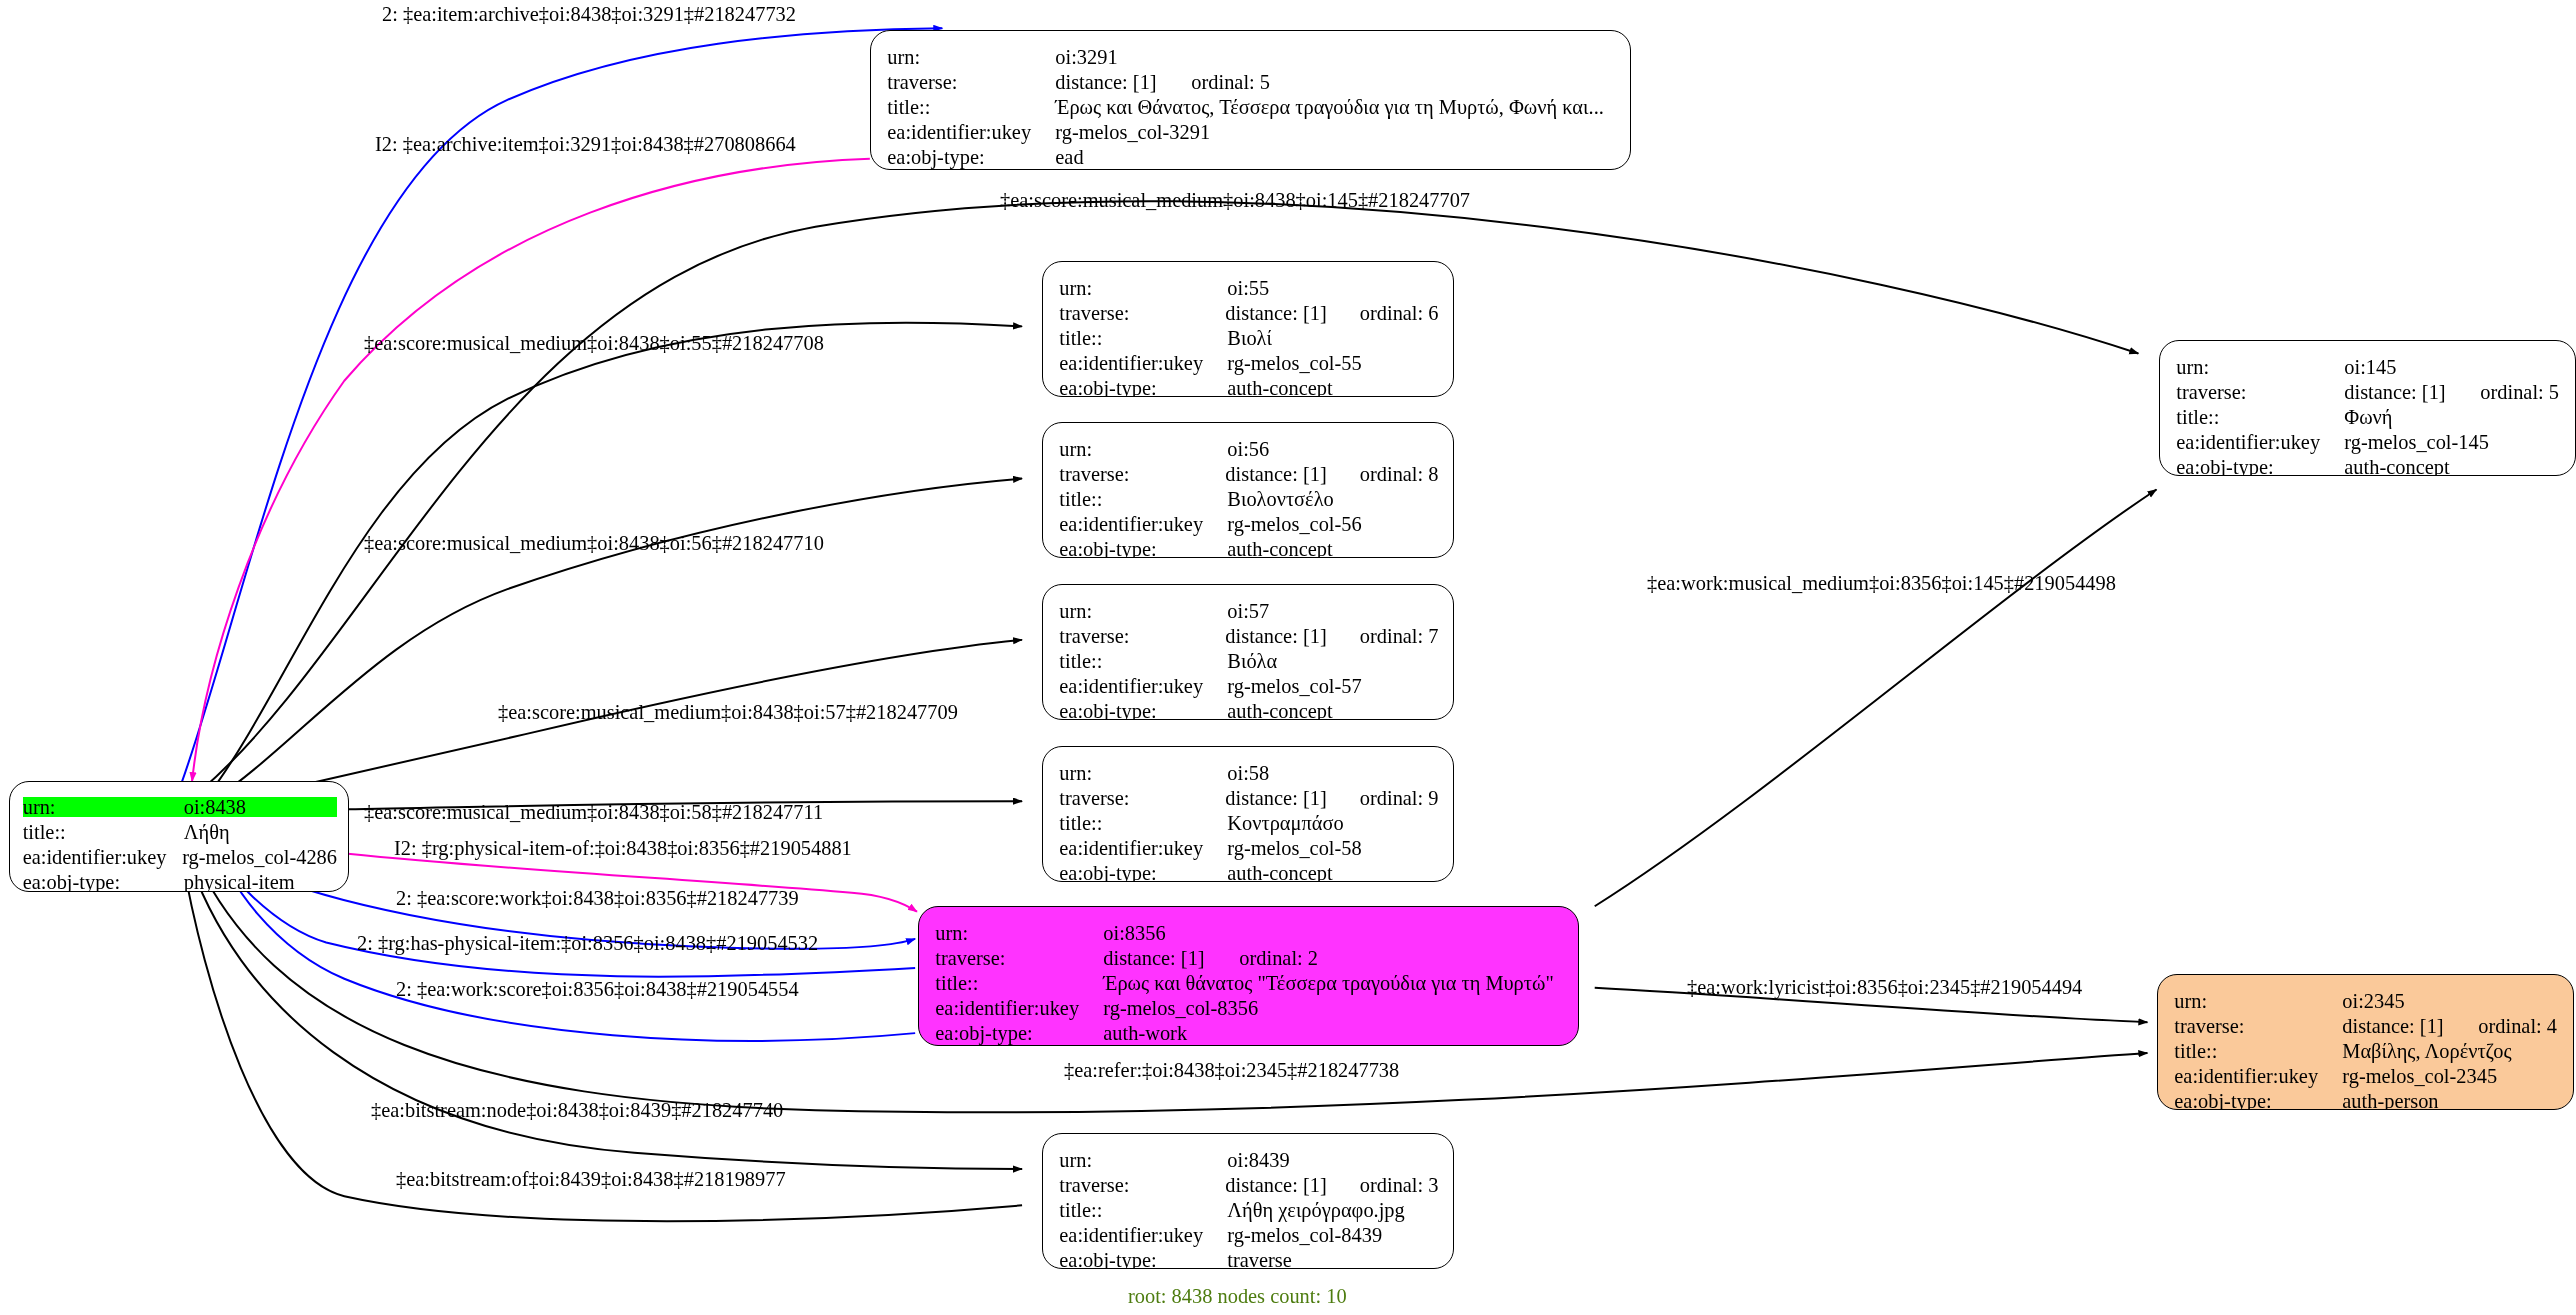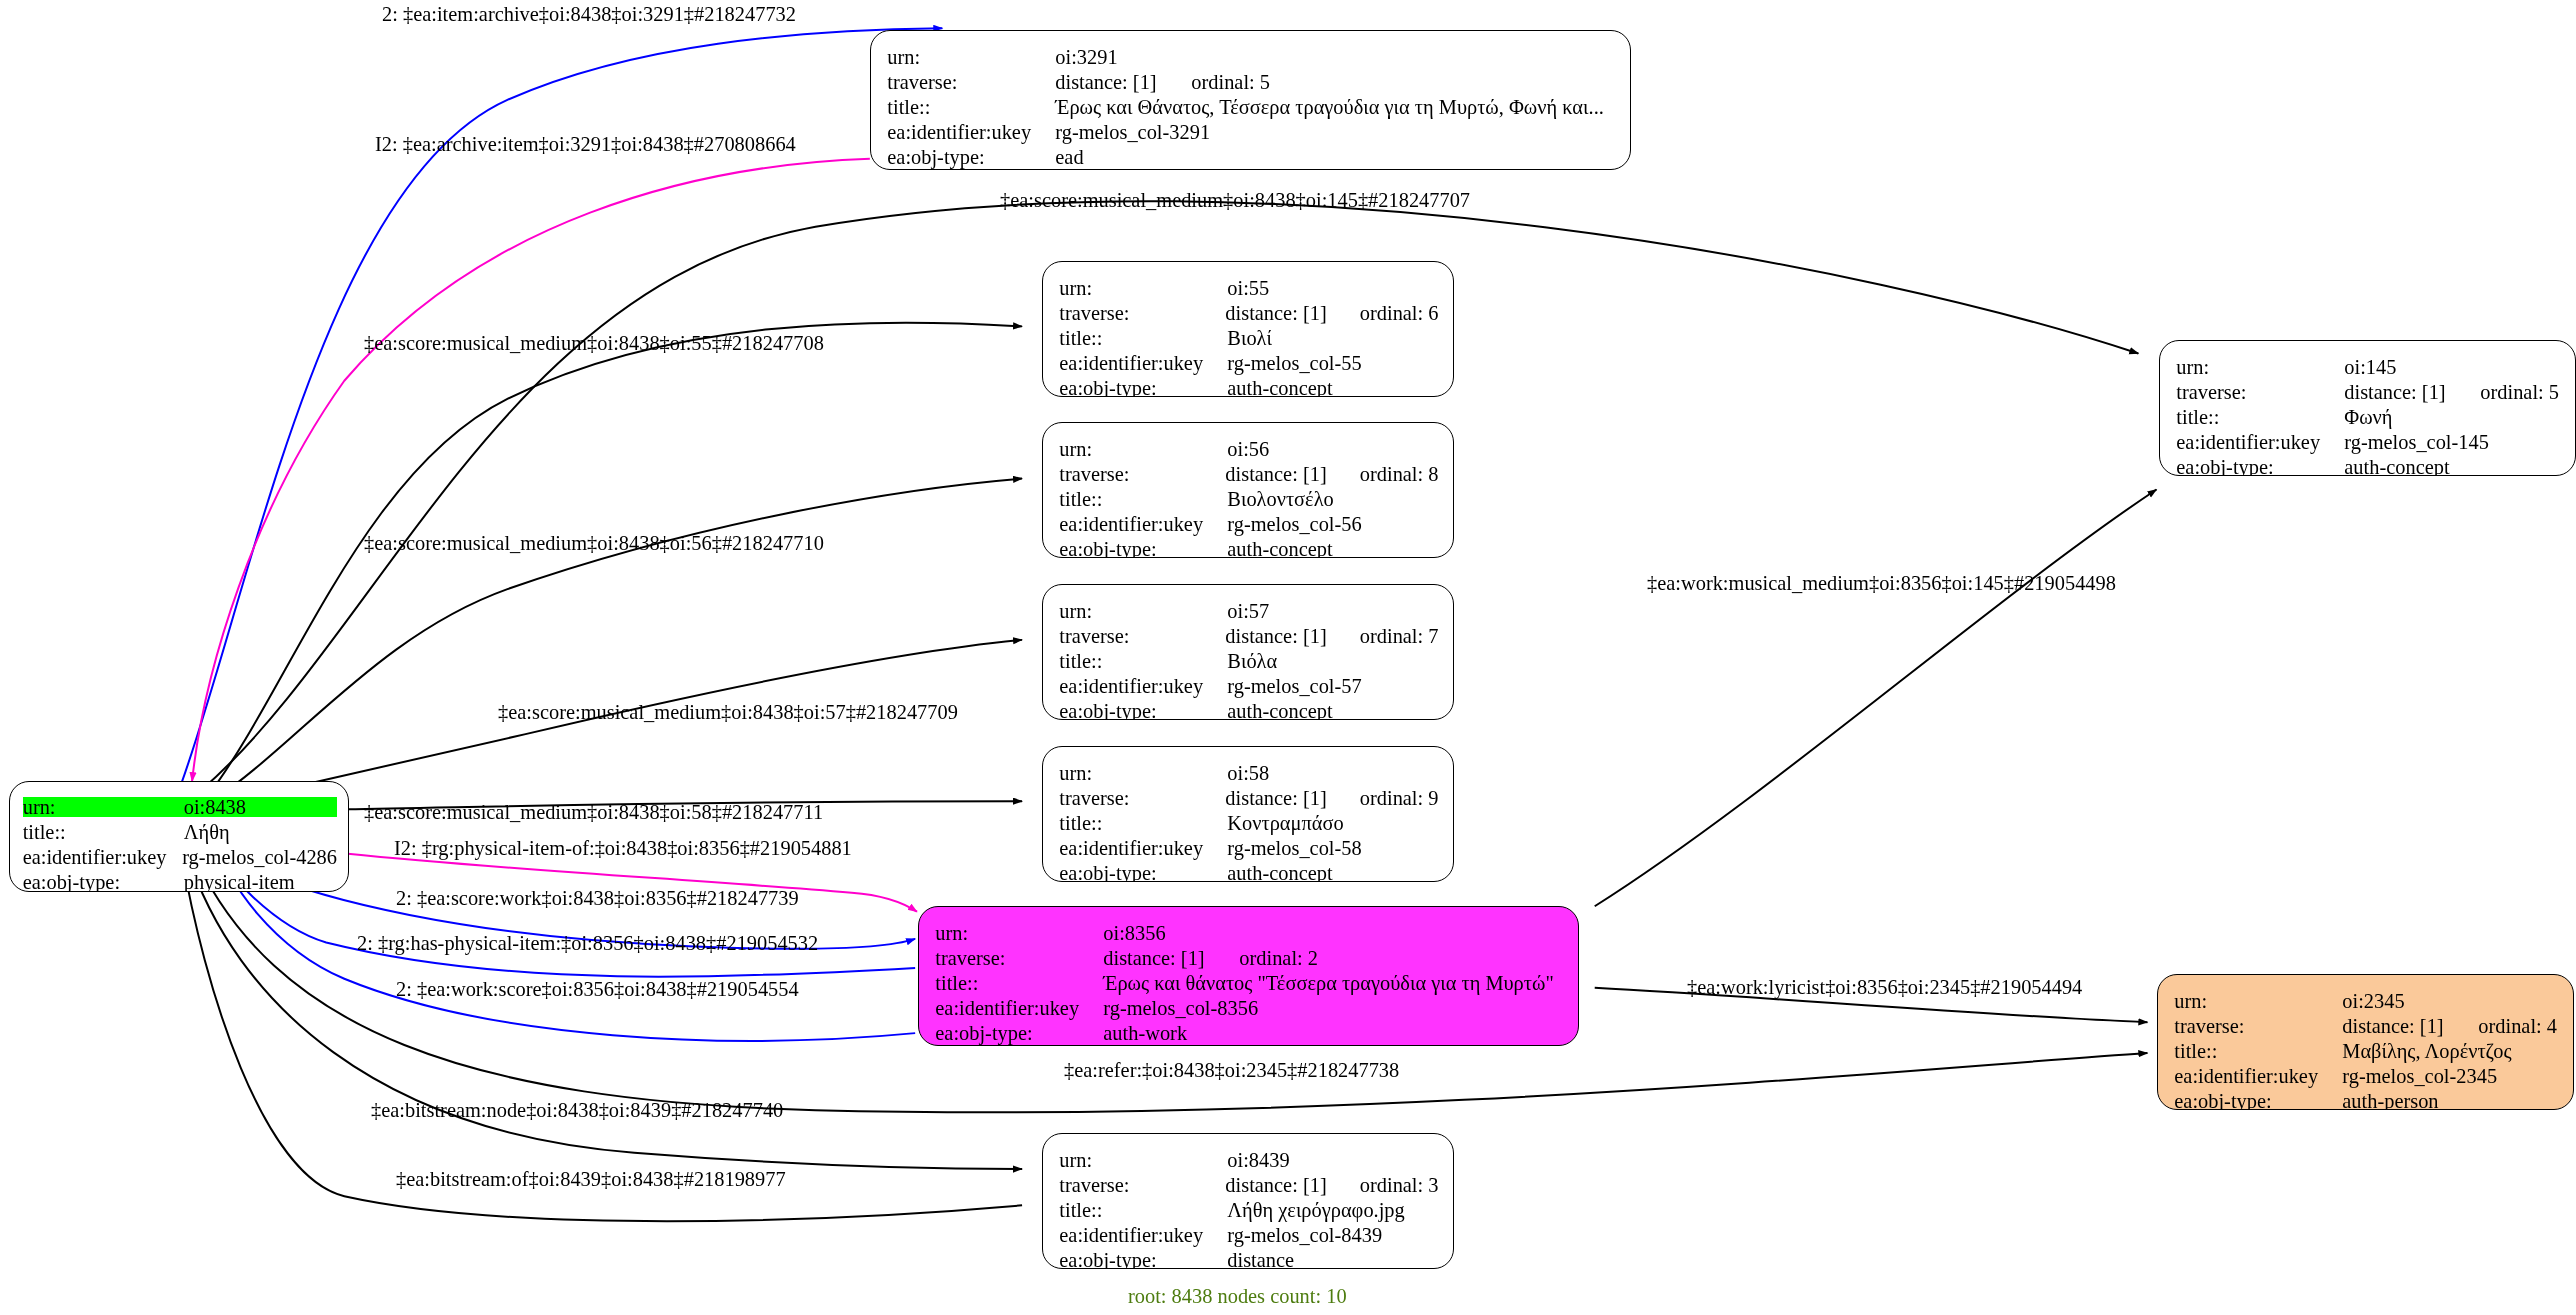--- a/index.html
+++ b/index.html
@@ -346,21 +346,21 @@
     <div class="node-row">
       <span class="k" style="width:168px">title::</span>
       <span class="v">Λήθη χειρόγραφο.jpg</span>
     </div>
     <div class="node-row">
       <span class="k" style="width:168px">ea:identifier:ukey</span>
       <span class="v">rg-melos_col-8439</span>
     </div>
     <div class="node-row">
       <span class="k" style="width:168px">ea:obj-type:</span>
-      <span class="v">distance</span>
+      <span class="v">traverse</span>
     </div>
   </div>
 
   <div class="edge-label" style="left:382px;  top:3.6px;text-align:right;">2: ‡ea:item:archive‡oi:8438‡oi:3291‡#218247732</div>
   <div class="edge-label" style="left:375px;  top:134px;">I2: ‡ea:archive:item‡oi:3291‡oi:8438‡#270808664</div>
   <div class="edge-label" style="left:1000px; top:190px;">‡ea:score:musical_medium‡oi:8438‡oi:145‡#218247707</div>
   <div class="edge-label" style="left:364px;  top:333px;">‡ea:score:musical_medium‡oi:8438‡oi:55‡#218247708</div>
   <div class="edge-label" style="left:364px;  top:533px;">‡ea:score:musical_medium‡oi:8438‡oi:56‡#218247710</div>
   <div class="edge-label" style="left:498px;  top:702px;">‡ea:score:musical_medium‡oi:8438‡oi:57‡#218247709</div>
   <div class="edge-label" style="left:364px;  top:802px;">‡ea:score:musical_medium‡oi:8438‡oi:58‡#218247711</div>

